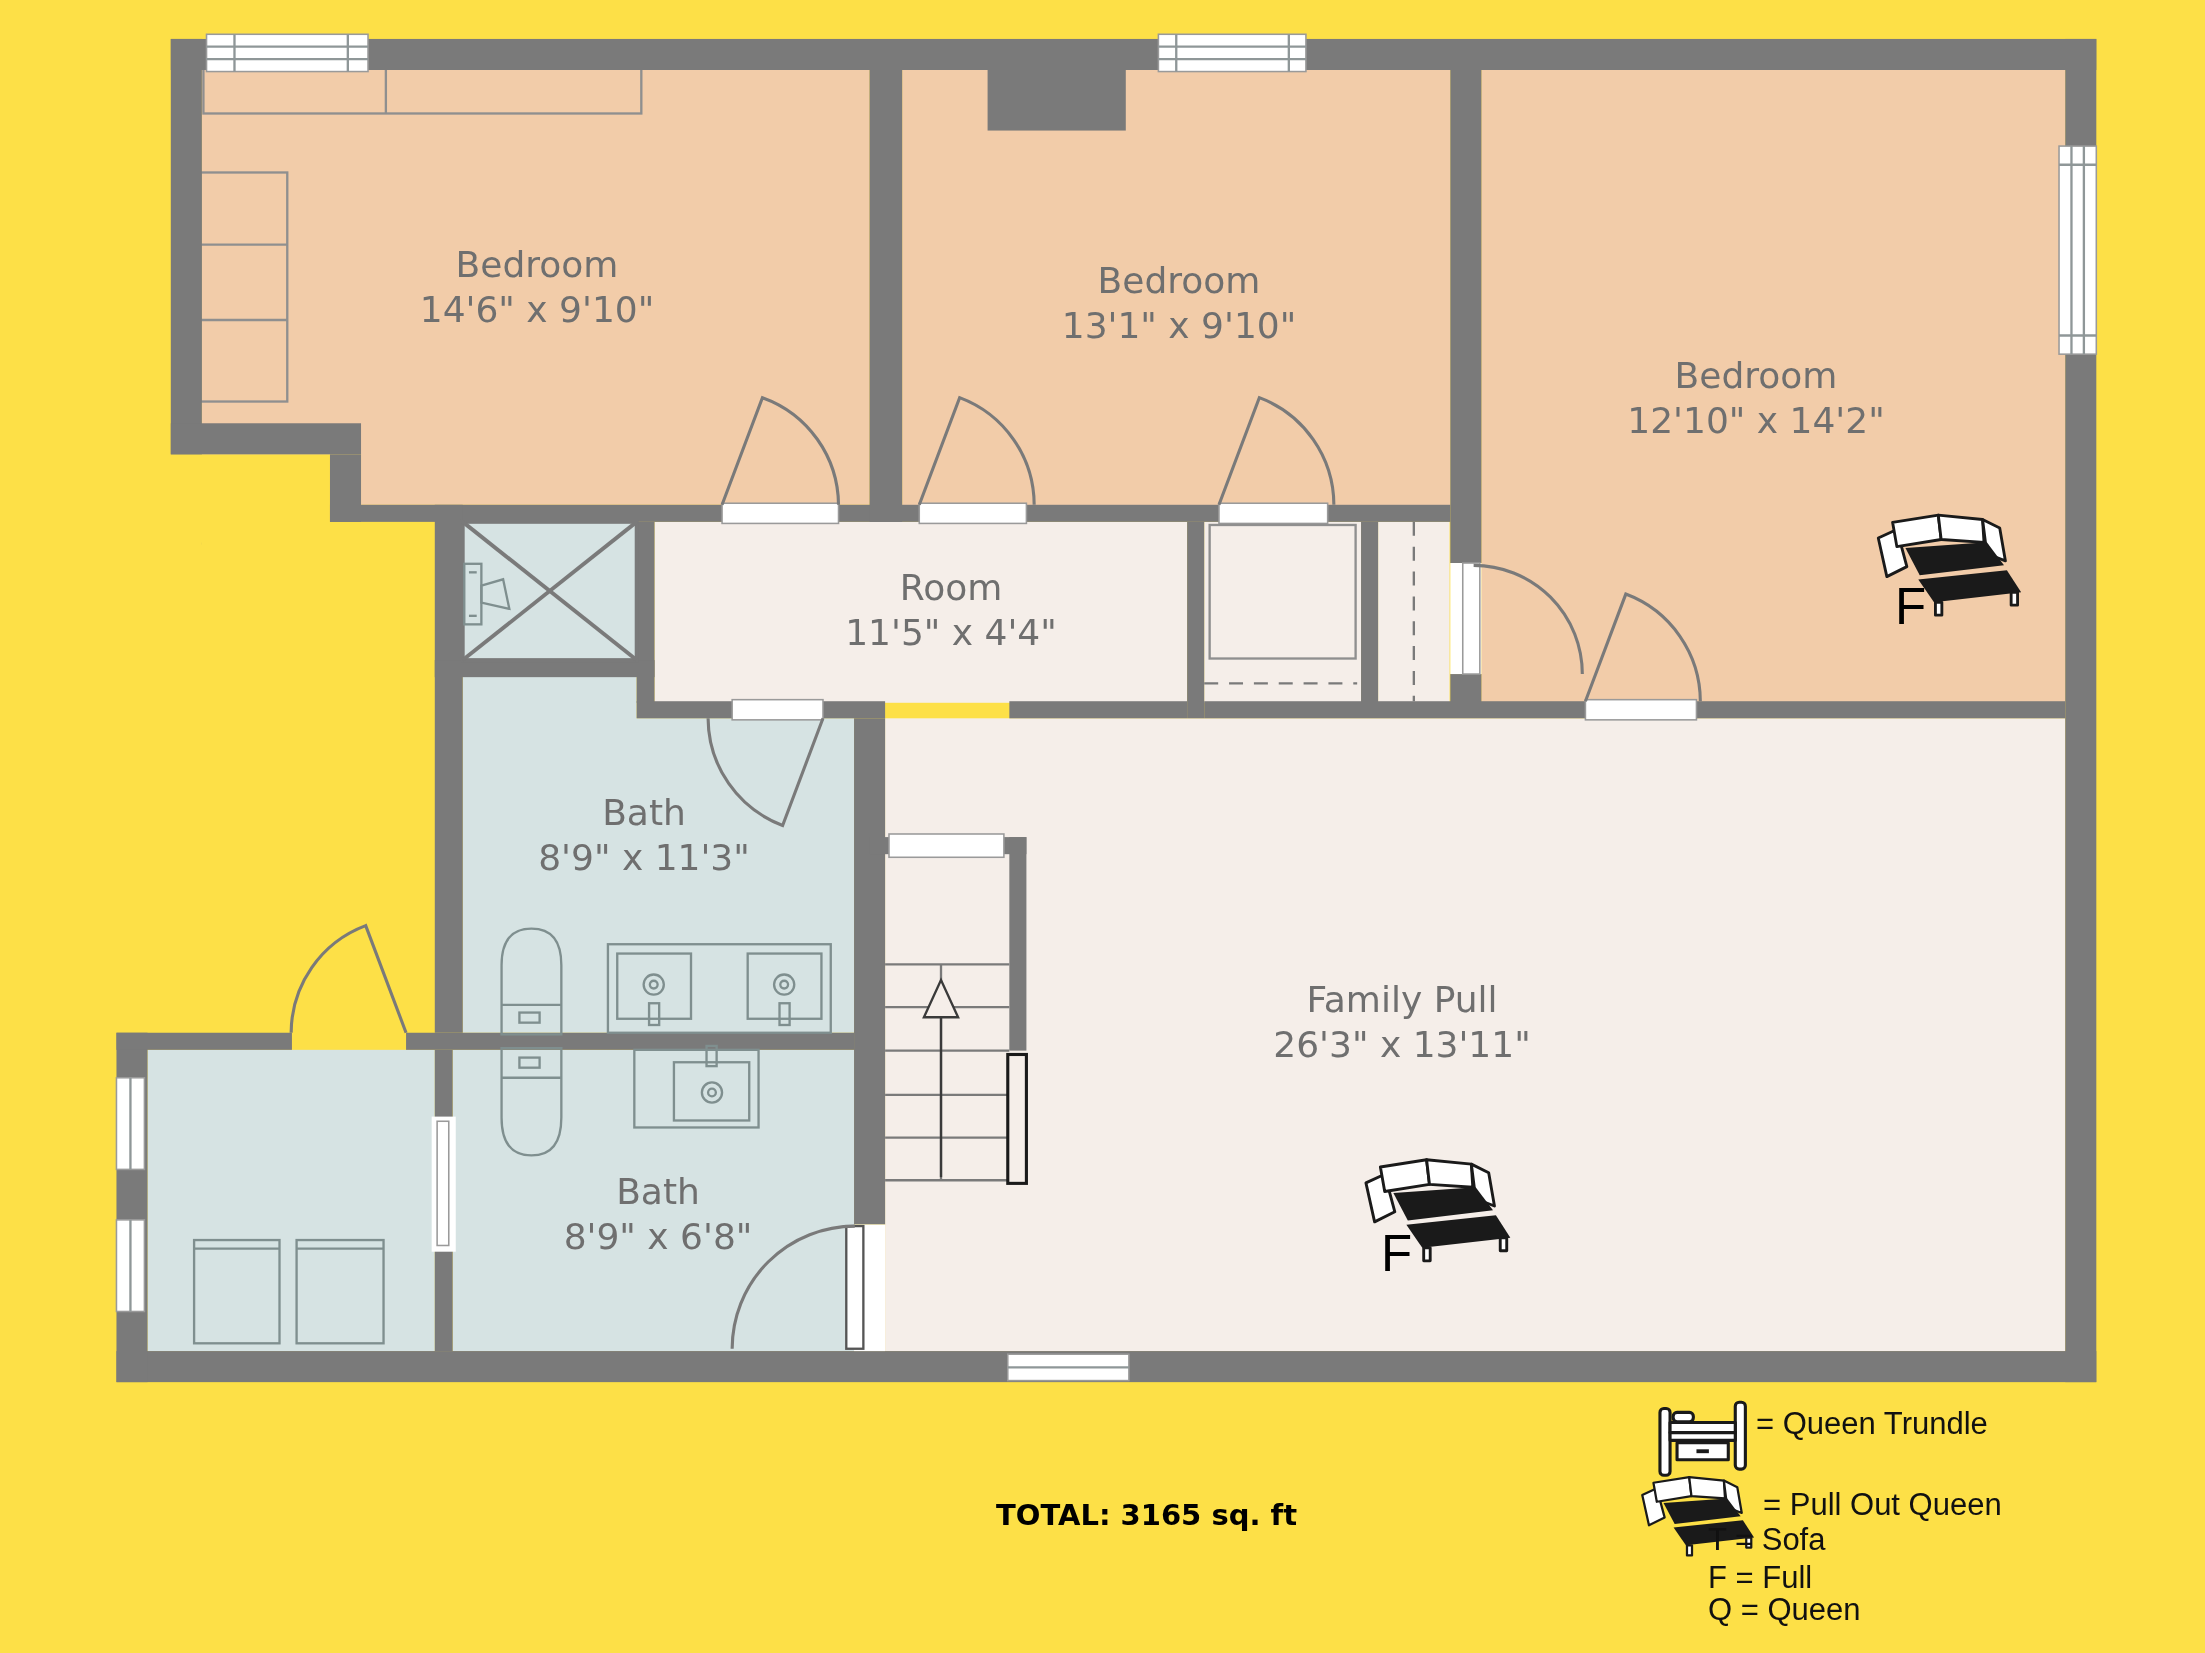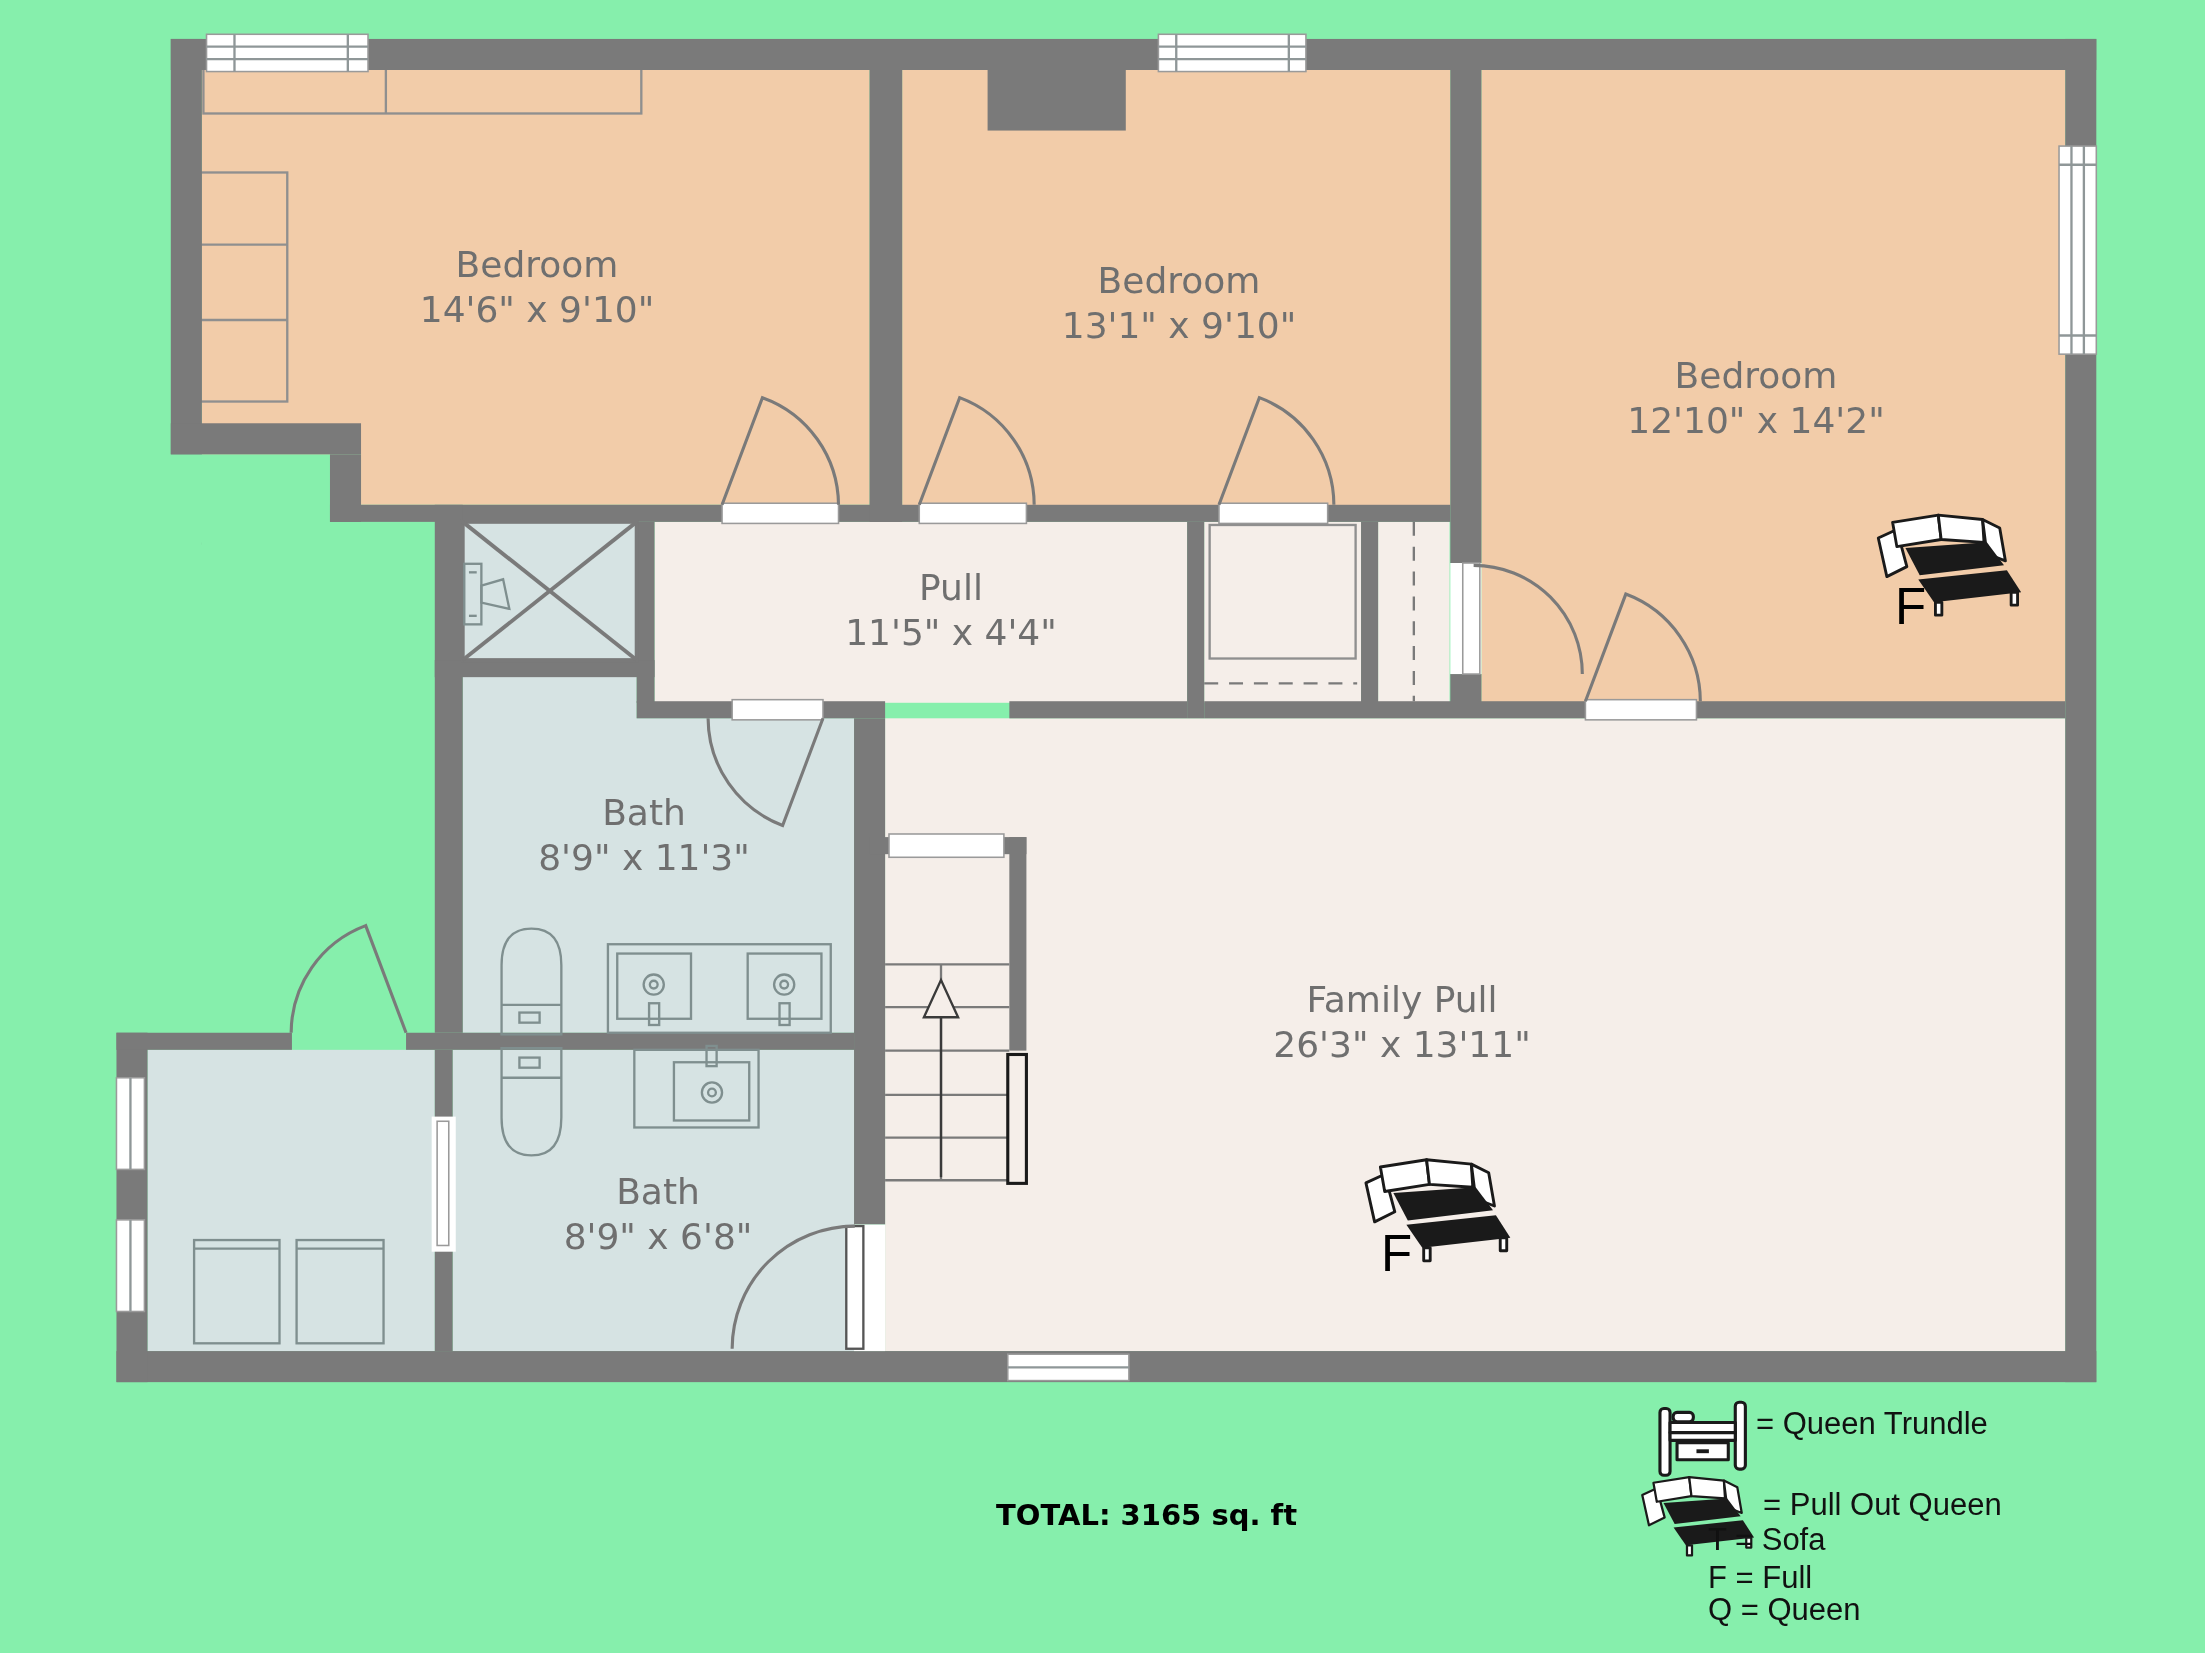--- a/index.html
+++ b/index.html
@@ -1,16 +1,16 @@
 <!DOCTYPE html>
 <html style="--bedroom_fill: #f2cca9; --common_fill: #f5eee9; --bath_fill: #d6e3e3; --wall: #7a7a7a; --label_text: #6f6f6f; --legend_text: #111111;font-size:12.4px"><head>
 <meta charset="utf-8">
 <style>
   html,body{margin:0;padding:0;background:#fff;}
-  #plan{position:relative;width:2205px;height:1654px;background:#86efac;overflow:hidden;
+  #plan{position:relative;width:2205px;height:1654px;background:#fde047;overflow:hidden;
         font-family:"DejaVu Sans",sans-serif;}
   #plan svg{position:absolute;left:0;top:0;}
   .wall{fill:var(--wall,#7a7a7a);}
   .tan{fill:var(--bedroom_fill,#f2cca9);}
   .cream{fill:var(--common_fill,#f5eee9);}
   .blue{fill:var(--bath_fill,#d6e3e3);}
   .open{fill:#fff;stroke:#9a9a9a;stroke-width:2;}
   .ln{stroke:#8f9798;stroke-width:3;fill:none;}
   .arc{stroke:#7a7a7a;stroke-width:4;fill:none;}
   .dash{stroke:#7a7a7a;stroke-width:3;fill:none;stroke-dasharray:18 14;}
@@ -252,21 +252,21 @@
   </div>
   <div class="room-label" style="left:1179px;top:258px;">
     <div>Bedroom</div>
     <div>13'1" x 9'10"</div>
   </div>
   <div class="room-label" style="left:1756px;top:353px;">
     <div>Bedroom</div>
     <div>12'10" x 14'2"</div>
   </div>
   <div class="room-label" style="left:951px;top:565px;">
-    <div>Pull</div>
+    <div>Room</div>
     <div>11'5" x 4'4"</div>
   </div>
   <div class="room-label" style="left:644px;top:790px;">
     <div>Bath</div>
     <div>8'9" x 11'3"</div>
   </div>
   <div class="room-label" style="left:658px;top:1169px;">
     <div>Bath</div>
     <div>8'9" x 6'8"</div>
   </div>

